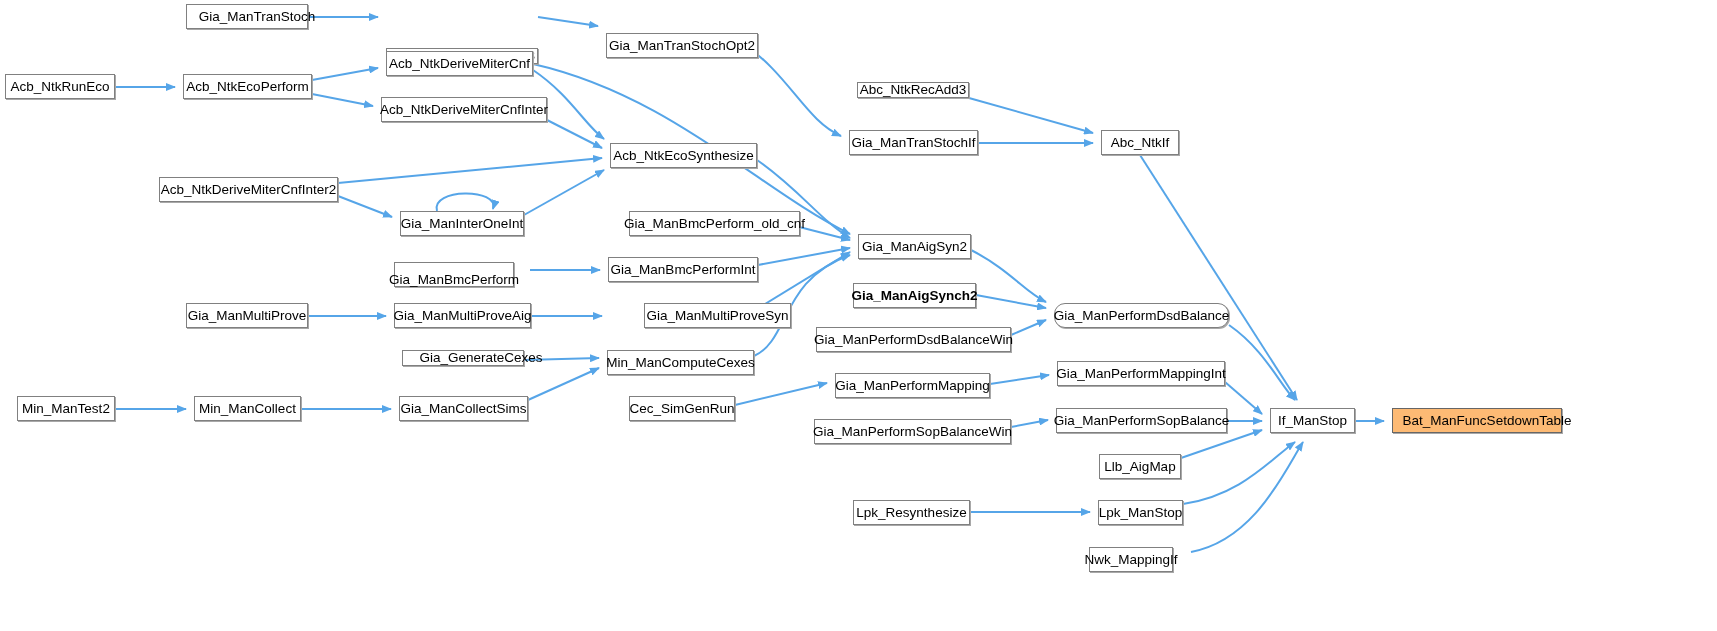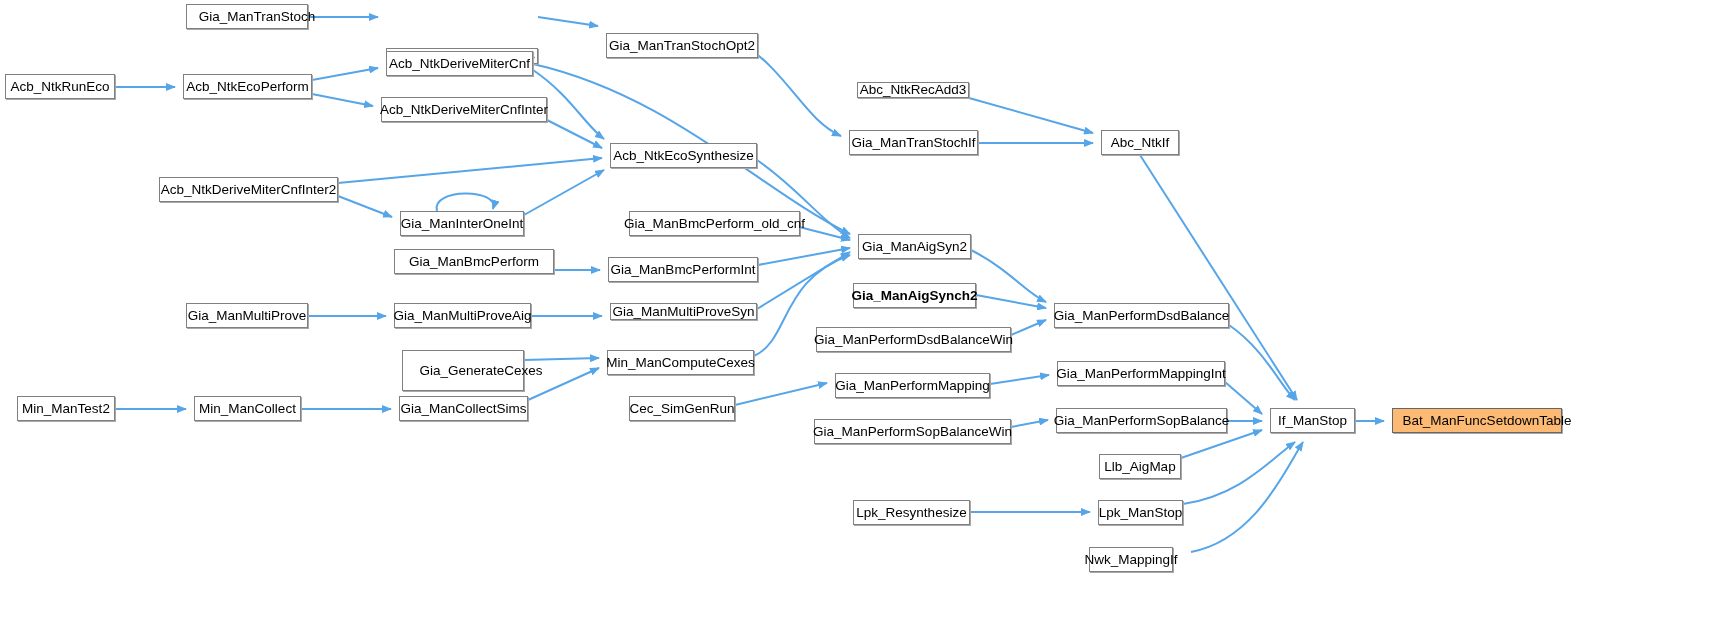--- a/index.html
+++ b/index.html
@@ -107,45 +107,45 @@
       </div>
       <div class="node" style="left: 400px; top: 211px; width: 124px; height: 25px;">
         <span>Gia_ManInterOneInt</span>
       </div>
       <div class="node" style="left: 597px; top: 211px; width: 171px; height: 25px; margin-left: 32px;">
         <span>Gia_ManBmcPerform_old_cnf</span>
       </div>
       <div class="node" style="left: 858px; top: 234px; width: 113px; height: 25px;">
         <span>Gia_ManAigSyn2</span>
       </div>
-      <div class="node" style="left: 394px; top: 249px; width: 160px; height: 25px;">
+      <div class="node" style="left: 394px; top: 262px; width: 120px; height: 25px; align-items: flex-end;">
         <span>Gia_ManBmcPerform</span>
       </div>
       <div class="node" style="left: 608px; top: 257px; width: 150px; height: 25px;">
         <span>Gia_ManBmcPerformInt</span>
       </div>
       <div class="node" style="left: 853px; top: 283px; width: 123px; height: 25px; font-weight: bold;">
         <span>Gia_ManAigSynch2</span>
       </div>
       <div class="node" style="left: 186px; top: 303px; width: 122px; height: 25px;">
         <span>Gia_ManMultiProve</span>
       </div>
       <div class="node" style="left: 394px; top: 303px; width: 137px; height: 25px;">
         <span>Gia_ManMultiProveAig</span>
       </div>
-      <div class="node" style="left: 610px; top: 303px; width: 147px; height: 17px;">
+      <div class="node" style="left: 644px; top: 303px; width: 147px; height: 25px;">
         <span>Gia_ManMultiProveSyn</span>
       </div>
-      <div class="node" style="left: 1054px; top: 303px; width: 175px; height: 25px;">
+      <div class="node" style="left: 1054px; top: 303px; width: 175px; height: 25px; border-radius: 11px;">
         <span>Gia_ManPerformDsdBalance</span>
       </div>
       <div class="node" style="left: 816px; top: 327px; width: 195px; height: 25px;">
         <span>Gia_ManPerformDsdBalanceWin</span>
       </div>
-      <div class="node" style="left: 402px; top: 350px; width: 122px; height: 41px; padding-left: 36px;">
+      <div class="node" style="left: 402px; top: 350px; width: 122px; height: 16px; padding-left: 36px;">
         <span>Gia_GenerateCexes</span>
       </div>
       <div class="node" style="left: 607px; top: 350px; width: 147px; height: 25px;">
         <span>Min_ManComputeCexes</span>
       </div>
       <div class="node" style="left: 835px; top: 373px; width: 155px; height: 25px;">
         <span>Gia_ManPerformMapping</span>
       </div>
       <div class="node" style="left: 1057px; top: 361px; width: 168px; height: 25px;">
         <span>Gia_ManPerformMappingInt</span>

